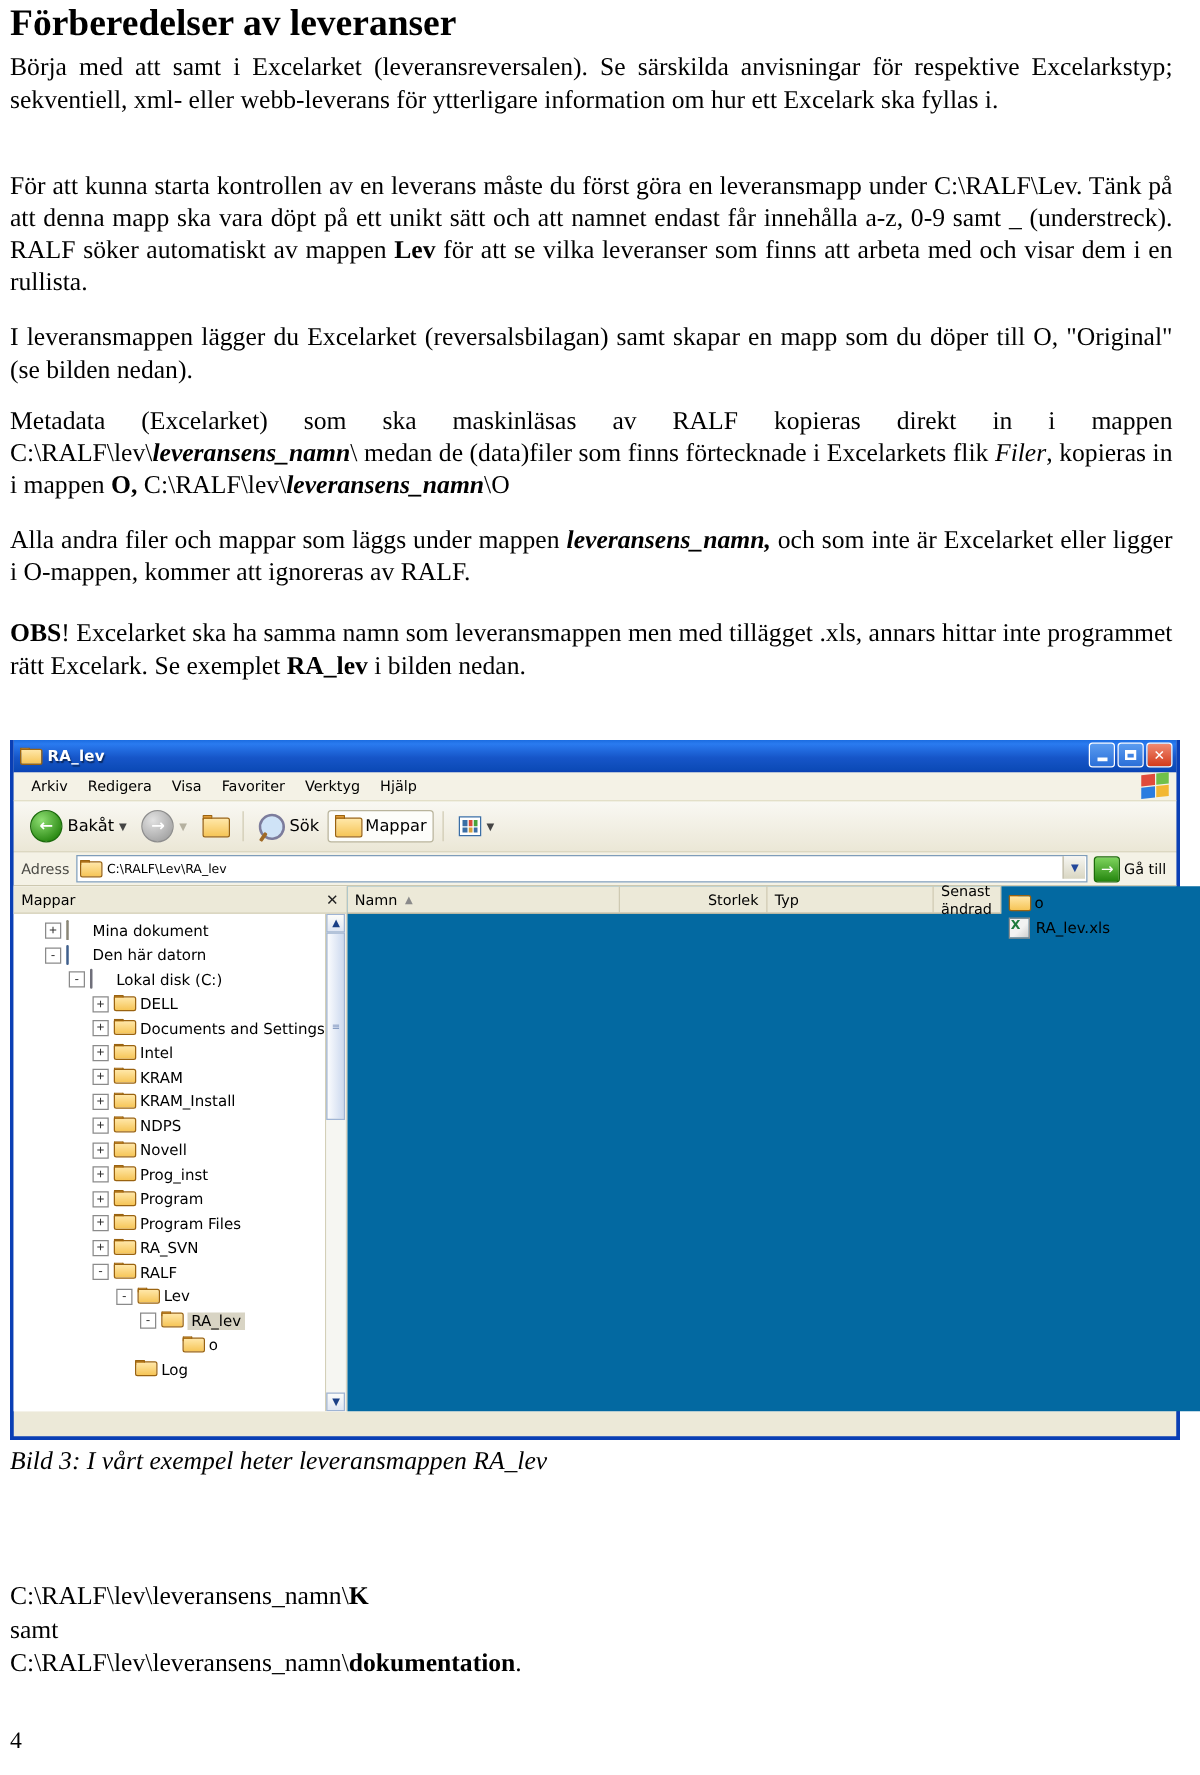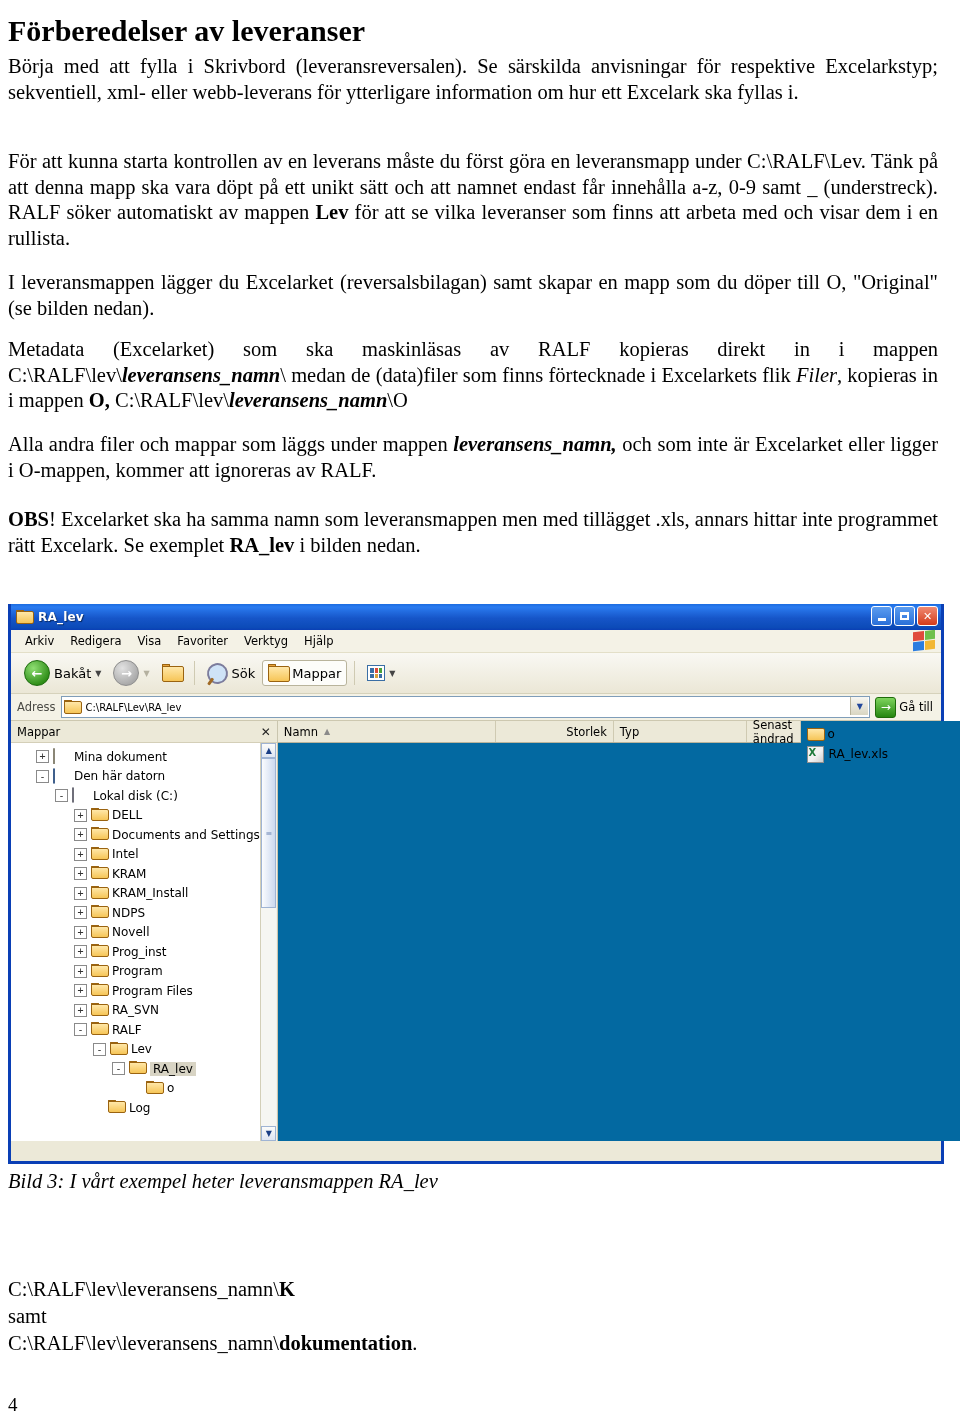--- a/index.html
+++ b/index.html
@@ -6,21 +6,21 @@
   body {
     width: 960px;
     height: 1420px;
     background: #ffffff;
     font-family: "Liberation Serif", serif;
     color: #000000;
     overflow: hidden;
     position: relative;
   }
 
-  .page { position:absolute; left:0; top:12px; width:960px; height:1316px; }
+  .page { position:absolute; left:0; top:0; width:960px; height:1316px; }
 
   h1.doc-title {
     margin: 0;
     position: absolute;
     left: 8px; top: 2px;
     font-family: "Liberation Serif", serif;
     font-size: 30px;
     font-weight: bold;
     letter-spacing: 0px;
     line-height: 34px;
@@ -266,21 +266,21 @@
   }
 </style>
 </head>
 <body>
 
 <div class="page">
 
   <h1 class="doc-title">Förberedelser av leveranser</h1>
 
   <div class="para justify" style="top:42px;">
-    <span>Börja med att fylla i Skrivbord (leveransreversalen). Se särskilda anvisningar för respektive Excelarkstyp; sekventiell, xml- eller webb-leverans för ytterligare information om hur ett Excelark ska fyllas i.</span>
+    <span>Börja med att samt i Excelarket (leveransreversalen). Se särskilda anvisningar för respektive Excelarkstyp; sekventiell, xml- eller webb-leverans för ytterligare information om hur ett Excelark ska fyllas i.</span>
   </div>
 
   <div class="para justify" style="top:137px;">
     <span>För att kunna starta kontrollen av en leverans måste du först göra en leveransmapp under C:\RALF\Lev. Tänk på att denna mapp ska vara döpt på ett unikt sätt och att namnet endast får innehålla a-z, 0-9 samt _ (understreck). RALF söker automatiskt av mappen </span><b>Lev</b><span> för att se vilka leveranser som finns att arbeta med och visar dem i en rullista.</span>
   </div>
 
   <div class="para justify" style="top:258px;">
     <span>I leveransmappen lägger du Excelarket (reversalsbilagan) samt skapar en mapp som du döper till O, "Original" (se bilden nedan).</span>
   </div>
 

